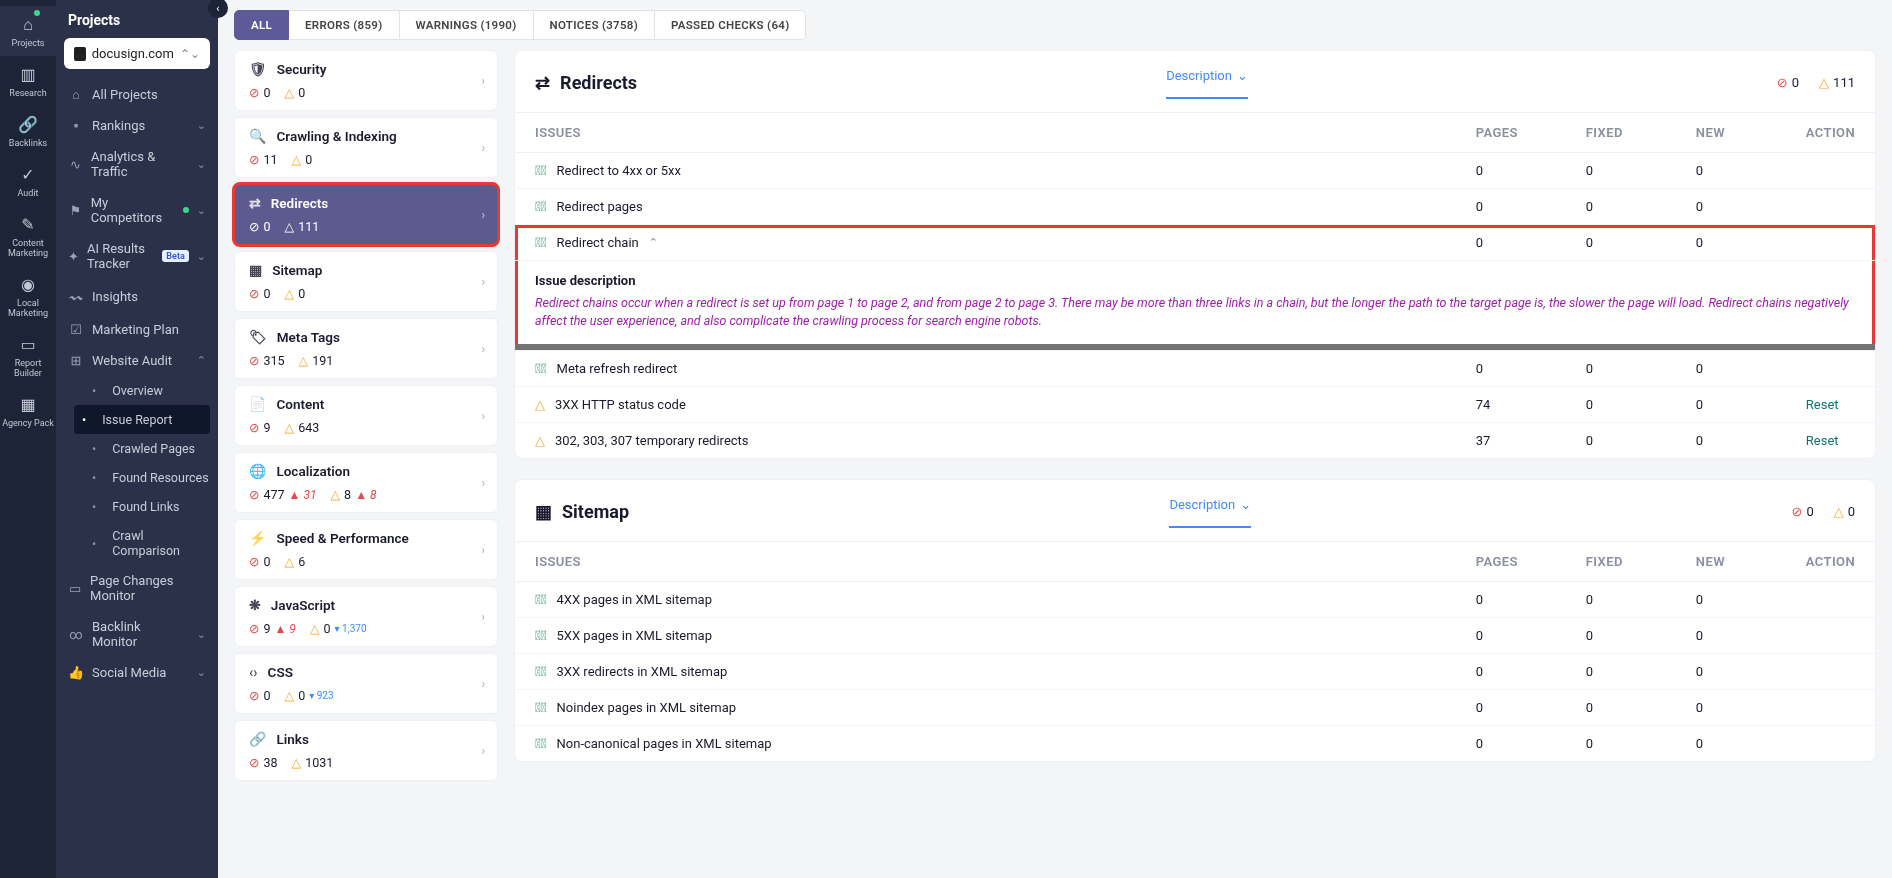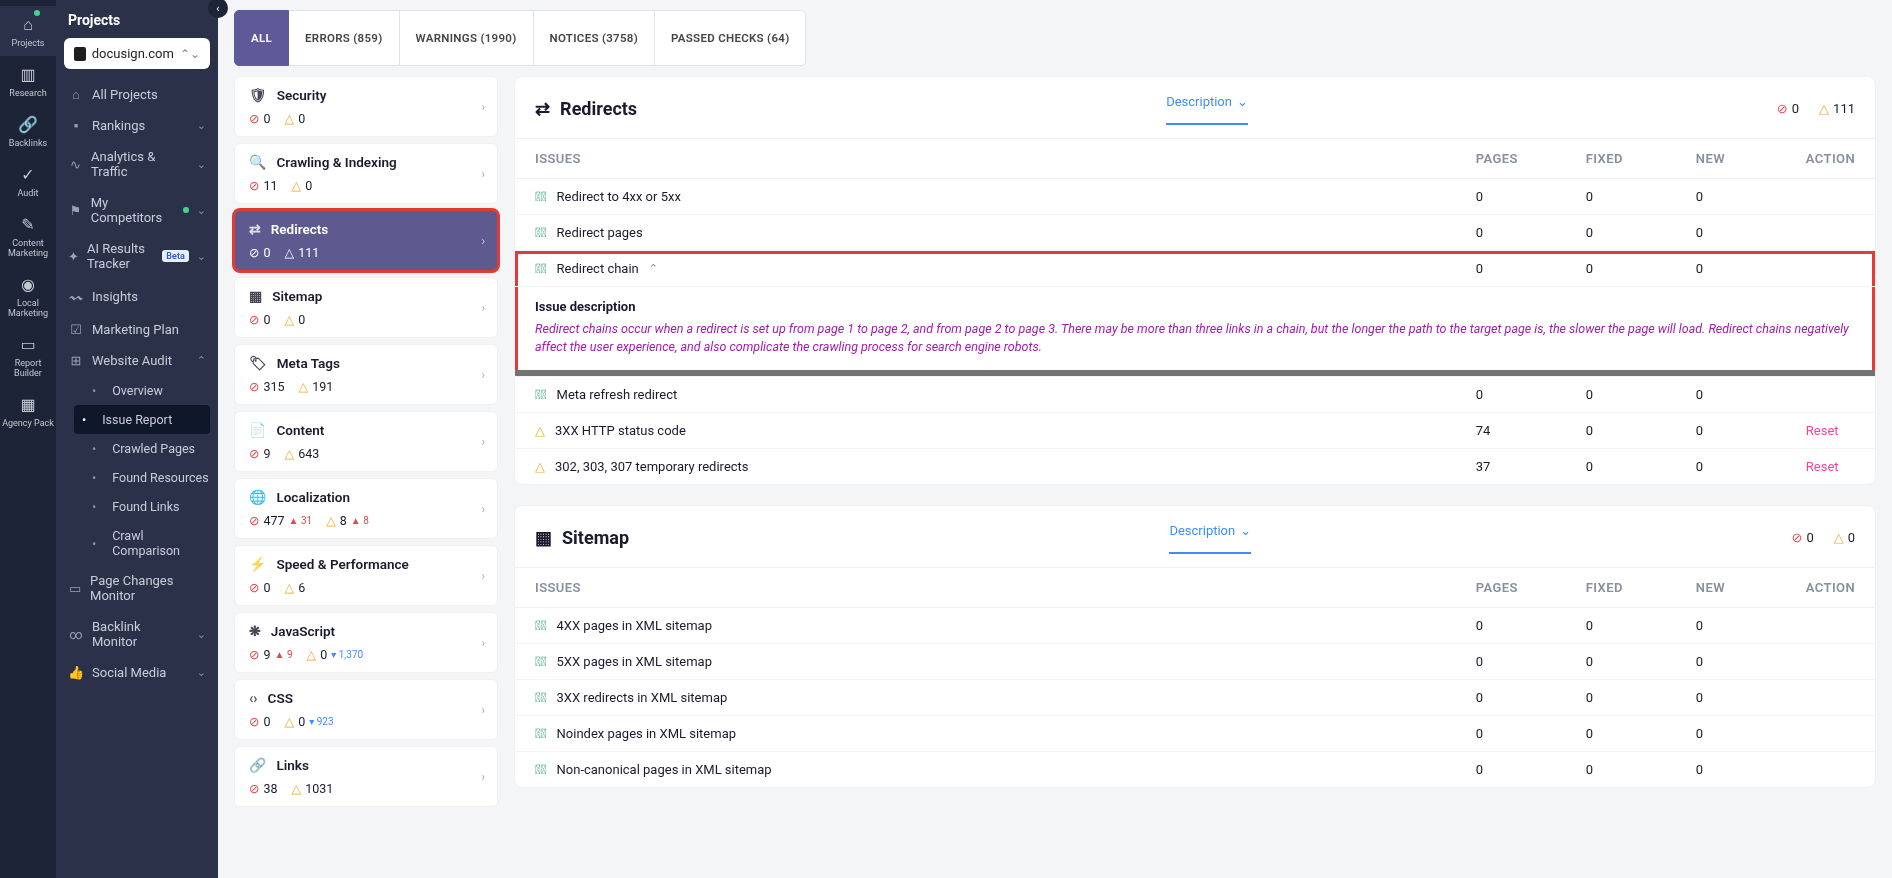--- a/index.html
+++ b/index.html
@@ -28,21 +28,21 @@
 .nav-sub { padding-left: 36px; }
 .nav-sub .nav-item { padding: 7px 4px 7px 0; font-size: 12.5px; }
 .nav-sub .nav-item.active { background: #0f172a; border-radius: 4px; margin-right: 8px; padding-left: 8px; margin-left: -18px; }
 .nav-sub .nav-item::before { content: "•"; margin-right: 8px; color: #8890a8; }
 .nav-sub .nav-item.active::before { color: #fff; }
 .nav-ico { width: 16px; text-align: center; font-size: 13px; color: #9aa0b5; }
 
 
 .main { flex: 1; display: flex; flex-direction: column; overflow: hidden; }
 .tabs { display: flex; gap: 0; padding: 10px 16px; }
-.tab { padding: 20px 16px; font-size: 11.5px; font-weight: 600; color: #444; background: #fff; border: 1px solid #e1e3e9; cursor: pointer; letter-spacing: .3px; }
+.tab { padding: 7px 16px; font-size: 11.5px; font-weight: 600; color: #444; background: #fff; border: 1px solid #e1e3e9; cursor: pointer; letter-spacing: .3px; }
 .tab:first-child { border-radius: 5px 0 0 5px; }
 .tab:last-child { border-radius: 0 5px 5px 0; }
 .tab + .tab { border-left: none; }
 .tab.active { background: #5e5a9a; color: #fff; border-color: #5e5a9a; }
 
 .content { flex: 1; display: flex; gap: 16px; padding: 0 16px 16px; overflow-y: auto; }
 
 
 .cat-col { width: 264px; display: flex; flex-direction: column; gap: 6px; }
 .cat-card { background: #fff; border-radius: 6px; padding: 10px 14px 10px; cursor: pointer; position: relative; border: 1px solid #eef0f4; }
@@ -50,42 +50,42 @@
 .cat-card.highlighted { outline: 3px solid #e53935; outline-offset: -1px; }
 .cat-head { display: flex; align-items: center; gap: 10px; font-size: 13.5px; font-weight: 600; }
 .cat-ico { font-size: 14px; opacity: .8; }
 .cat-chev { position: absolute; right: 12px; top: 50%; transform: translateY(-50%); color: #aab; font-size: 12px; }
 .cat-card.active .cat-chev { color: #d0cee6; }
 .cat-stats { display: flex; gap: 14px; margin-top: 8px; font-size: 12.5px; align-items: center; }
 .stat { display: flex; align-items: center; gap: 4px; }
 .ic-err { color: #e5484d; }
 .ic-warn { color: #f5a524; }
 .cat-card.active .ic-err, .cat-card.active .ic-warn { color: #fff; }
-.trend-u { color: #e5484d; font-size: 10px; }
+.trend-u { color: #e5484d; font-size: 12px; font-style: italic; }
 .trend-d { color: #3f8cff; font-size: 10px; }
 
 
 .panels { flex: 1; display: flex; flex-direction: column; gap: 20px; }
 .panel { background: #fff; border-radius: 8px; border: 1px solid #eef0f4; }
 .panel-head { display: flex; align-items: center; padding: 16px 20px 0; }
 .panel-title { font-size: 18px; font-weight: 700; display: flex; align-items: center; gap: 10px; }
 .panel-desc { margin-left: auto; margin-right: auto; color: #3f8cff; font-size: 13px; cursor: pointer; display: flex; align-items: center; gap: 5px; border-bottom: 2px solid #3f8cff; padding-bottom: 14px; position: relative; top: 1px; }
 .panel-totals { display: flex; gap: 20px; align-items: center; font-size: 13px; }
 .panel hr { border: none; border-top: 1px solid #eef0f4; margin: 14px 0 0; }
 
 .tbl { width: 100%; border-collapse: collapse; }
 .tbl th { text-align: left; font-size: 13px; font-weight: 600; color: #8a8f9f; letter-spacing: .4px; padding: 12px 20px; border-bottom: 1px solid #eef0f4; }
 .tbl th.n, .tbl td.n { width: 110px; }
 .tbl th.a, .tbl td.a { width: 80px; }
 .tbl td { padding: 10px 20px; font-size: 13px; border-bottom: 1px solid #f3f4f7; }
 .tbl tr:last-child td { border-bottom: none; }
 .issue-cell { display: flex; align-items: center; gap: 10px; }
 .ic-ok { color: #2e9e6f; }
 .row-chev { font-size: 11px; color: #888; }
-.reset { color: #ec4899; cursor: pointer; }
+.reset { color: #0f766e; cursor: pointer; }
 .desc-box { padding: 12px 20px 14px; border-bottom: 6px solid #737373; }
 .desc-title { font-weight: 700; font-size: 13px; margin-bottom: 6px; }
 .desc-body { font-style: italic; color: #a21caf; font-size: 12.5px; line-height: 1.45; }
 </style>
 </head>
 <body>
 
 <div class="app">
 
   <div class="rail" id="rail">

